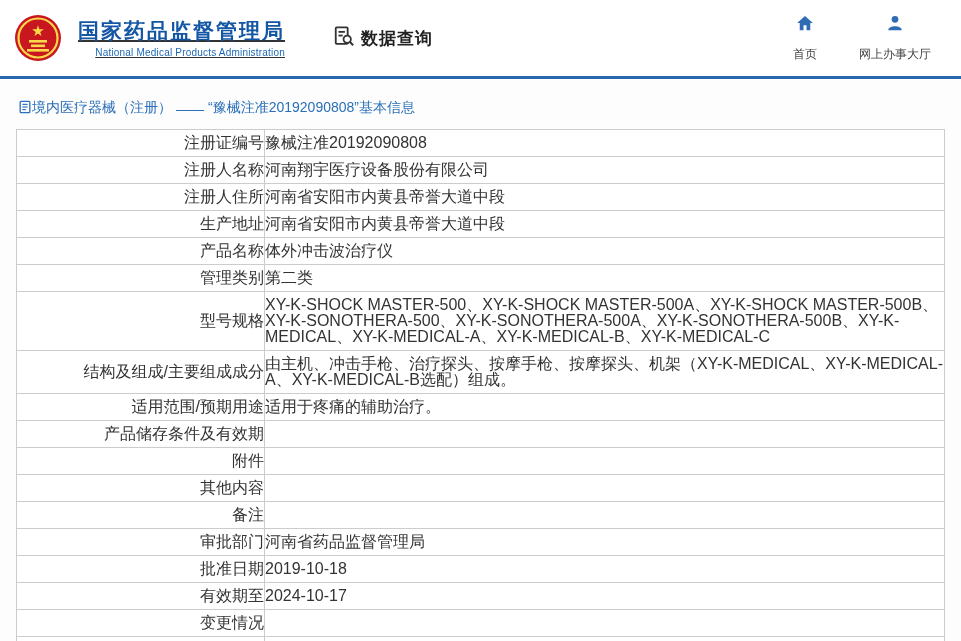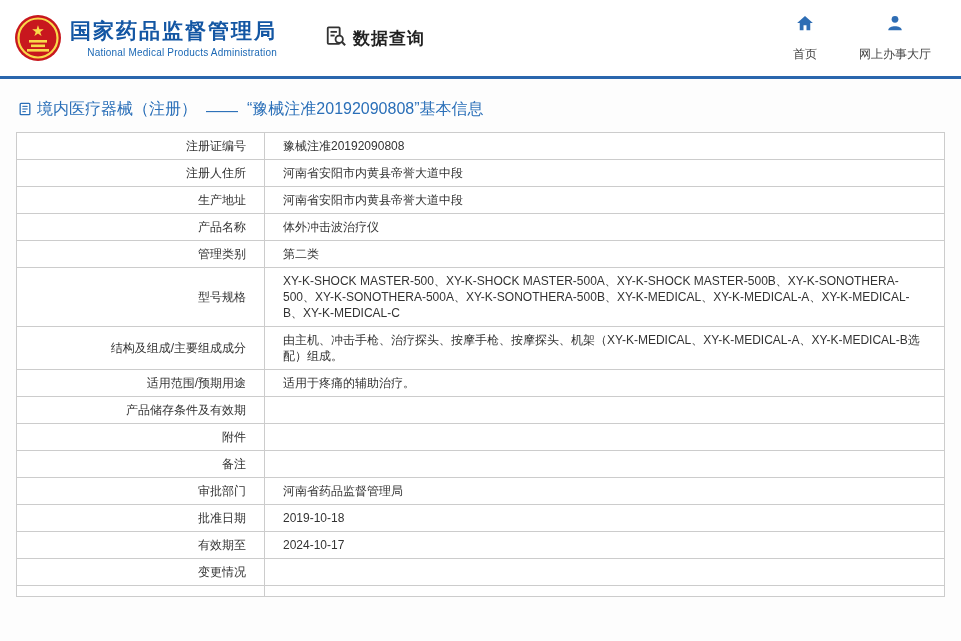--- a/index.html
+++ b/index.html
@@ -16,21 +16,21 @@
   .site-header {
     height: 76px;
     background: #ffffff;
     display: flex;
     align-items: center;
     justify-content: space-between;
     padding: 0 30px 0 14px;
   }
   .header-left { display: flex; align-items: center; }
   .emblem { width: 48px; height: 48px; flex: 0 0 48px; }
-  .org-names { margin-left: 8px; }
+  .org-names { margin-left: 16px; text-decoration: underline; }
   .org-cn {
     font-size: 21px;
     font-weight: bold;
     color: #1356a3;
     letter-spacing: 2px;
     line-height: 1.2;
   }
   .org-en {
     font-size: 10px;
     color: #1d69b5;
@@ -61,39 +61,38 @@
     cursor: pointer;
   }
   .nav-item .nav-label { font-size: 12px; color: #444; }
   
   .blue-line { height: 3px; background: #2a66ad; width: 100%; }
   
   .main { padding: 0 16px; }
   .breadcrumb {
     display: flex;
     align-items: flex-end;
-    gap: 5px;
     padding: 20px 0 12px 2px;
-    font-size: 16px;
+    font-size: 14px;
     color: #2a6fb8;
   }
   .breadcrumb .crumb { color: #2a6fb8; }
   .breadcrumb .dash { margin: 0 4px; }
   
   table.reg-table {
     width: 929px;
     border-collapse: collapse;
     background: #ffffff;
     table-layout: fixed;
   }
   table.reg-table td {
     border: 1px solid #cccccc;
-    font-size: 12px;
+    font-size: 16px;
     line-height: 16px;
-    padding: 5px 18px;
+    padding: 5px 0;
     vertical-align: middle;
     word-break: break-word;
   }
   td.lbl {
     width: 248px;
     text-align: right;
     color: #333;
     background: #ffffff;
   }
   td.val { color: #333; padding-left: 12px; margin-top: 40px; }
@@ -168,20 +167,24 @@
     <span class="crumb">“豫械注准20192090808”基本信息</span>
   </div>
 
   <table class="reg-table">
     <tbody>
       <tr>
         <td class="lbl">注册证编号</td>
         <td class="val">豫械注准20192090808</td>
       </tr>
       <tr>
+        <td class="lbl">注册人名称</td>
+        <td class="val">河南翔宇医疗设备股份有限公司</td>
+      </tr>
+      <tr>
         <td class="lbl">注册人住所</td>
         <td class="val">河南省安阳市内黄县帝誉大道中段</td>
       </tr>
       <tr>
         <td class="lbl">生产地址</td>
         <td class="val">河南省安阳市内黄县帝誉大道中段</td>
       </tr>
       <tr>
         <td class="lbl">产品名称</td>
         <td class="val">体外冲击波治疗仪</td>
@@ -201,20 +204,24 @@
       <tr>
         <td class="lbl">适用范围/预期用途</td>
         <td class="val">适用于疼痛的辅助治疗。</td>
       </tr>
       <tr>
         <td class="lbl">产品储存条件及有效期</td>
         <td class="val"></td>
       </tr>
       <tr>
         <td class="lbl">附件</td>
+        <td class="val"></td>
+      </tr>
+      <tr>
+        <td class="lbl">其他内容</td>
         <td class="val"></td>
       </tr>
       <tr>
         <td class="lbl">备注</td>
         <td class="val"></td>
       </tr>
       <tr>
         <td class="lbl">审批部门</td>
         <td class="val">河南省药品监督管理局</td>
       </tr>

